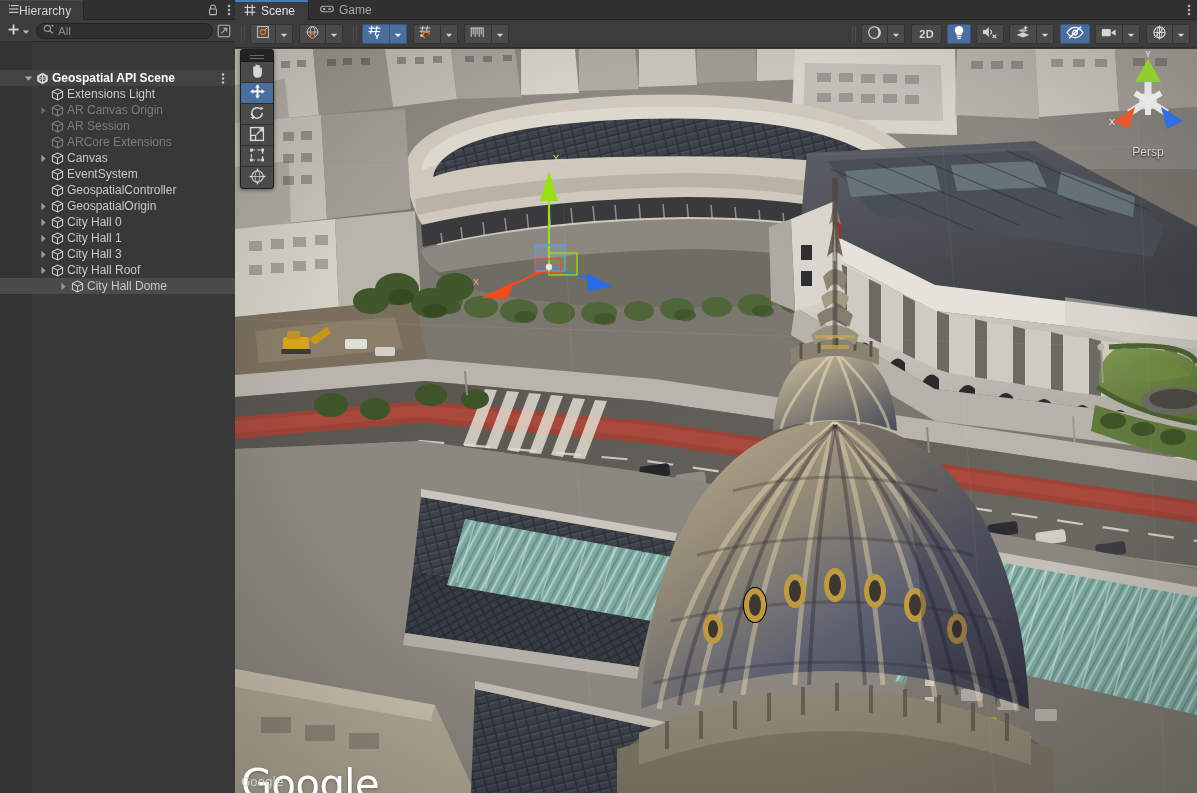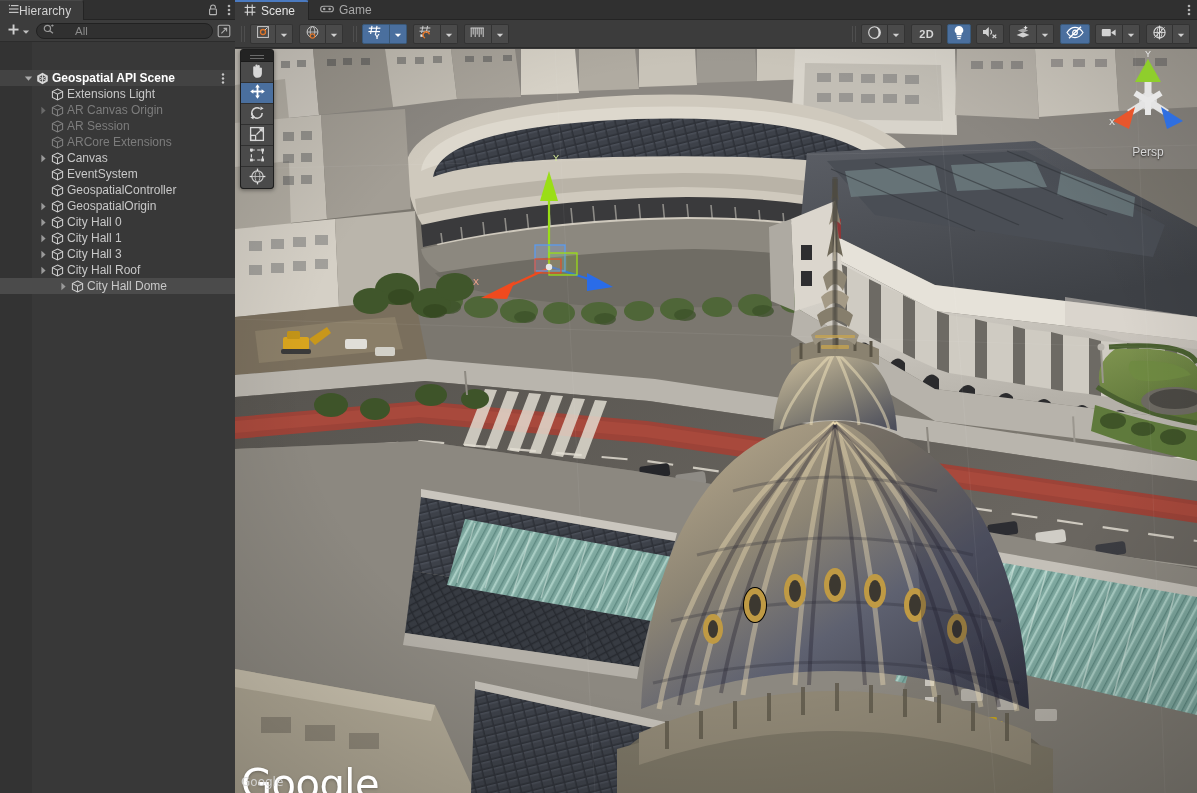--- a/index.html
+++ b/index.html
@@ -61,21 +61,21 @@
     cursor: default;
   }
   .searchfield {
     flex: 1;
     height: 16px;
     background: #303030;
     border: 1px solid #212121;
     border-radius: 8px;
     display: flex; align-items: center;
     padding: 0 6px;
-    gap: 21px;
+    gap: 4px;
     min-width: 0;
   }
   .searchfield .ph {
     font-size: 11.5px; color: #8a8a8a; white-space: nowrap; overflow: hidden;
   }
 
   
   .h-body {
     position: absolute; left: 0; top: 42px; right: 0; bottom: 0;
     background: #383838;

